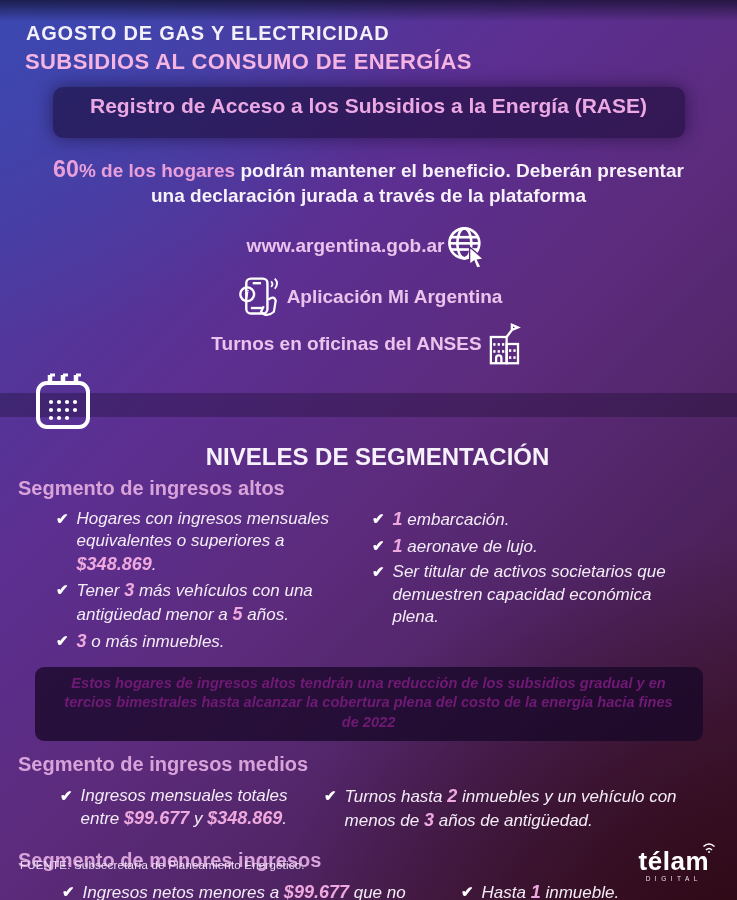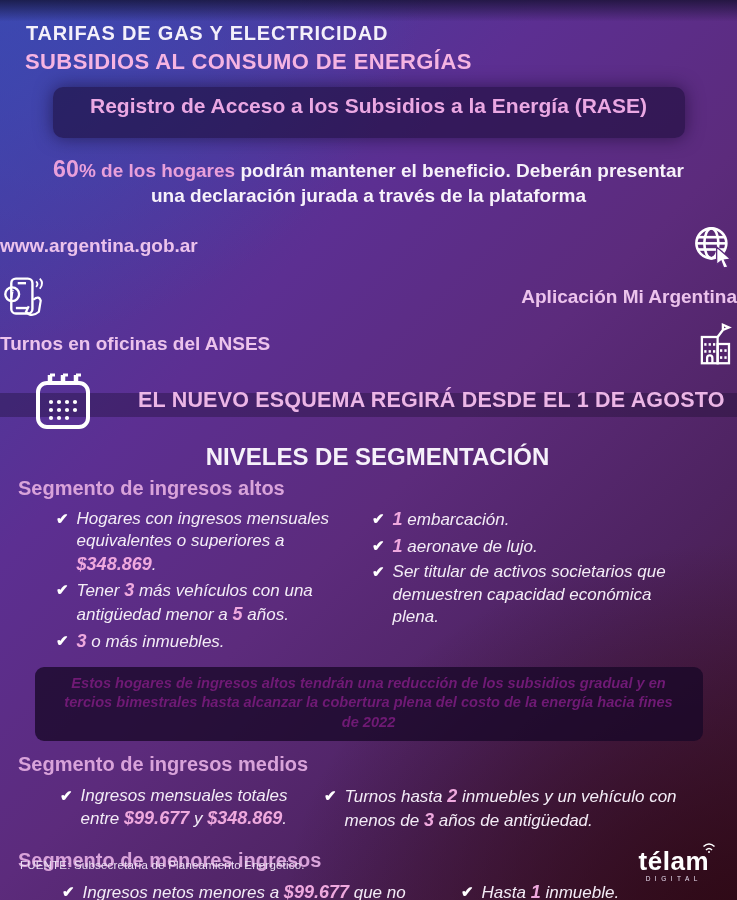--- a/index.html
+++ b/index.html
@@ -26,21 +26,21 @@
     font-size:21px; font-weight:700; color:#eba8e3;
   }
 
   
   .intro{ margin:16px auto 0 auto; width:660px; text-align:center;
     font-size:19px; font-weight:600; line-height:1.3; color:#f7f2fa; }
   .intro .hl{ color:#e9a0da; font-weight:800; }
   .intro .big{ font-size:1.22em; }
 
   
-  .channel{ display:flex; align-items:center; justify-content:space-between; gap:0; }
+  .channel{ display:flex; align-items:center; justify-content:center; gap:0; }
   .channel-label{ font-size:19px; font-weight:700; color:#ecc3ec; }
   .ch-web{ margin-top:14px; height:46px; }
   .ch-app{ margin-top:4px; height:48px; }
   .ch-office{ margin-top:2px; height:42px; }
   .icon svg{ display:block; }
 
   
   .schedule{ position:relative; margin-top:4px; height:64px; display:flex; align-items:center; }
   .schedule::before{ content:""; position:absolute; left:0; right:0; top:24px; height:24px;
     background:rgba(18,10,36,.32); }
@@ -84,21 +84,21 @@
   .brand{ position:relative; text-align:center; padding-right:6px; }
   .brand-name{ font-size:26px; font-weight:800; color:#ffffff; letter-spacing:.5px; line-height:1; }
   .brand-sub{ font-size:6.5px; letter-spacing:4.5px; color:#e9def0; margin-top:1px; }
   .brand .wifi{ position:absolute; top:-9px; right:-2px; }
 </style>
 </head>
 <body>
 
 <div class="page">
 
-  <div class="supertitle">TARIFAS DE GAS Y ELECTRICIDAD</div>
+  <div class="supertitle">AGOSTO DE GAS Y ELECTRICIDAD</div>
   <div class="maintitle">SUBSIDIOS AL CONSUMO DE ENERGÍAS</div>
   <div class="rase-banner">Registro de Acceso a los Subsidios a la Energía (RASE)</div>
 
   <div class="intro"><span class="hl big">60</span><span class="hl">% de los hogares</span><span> podrán mantener el beneficio. Deberán presentar una declaración jurada a través de la plataforma</span></div>
 
   <div class="channel ch-web">
     <span class="channel-label">www.argentina.gob.ar</span>
     <span class="icon">
       <svg width="46" height="44" viewBox="0 0 52 50" fill="none" stroke="#ffffff" stroke-width="3">
         <circle cx="23" cy="22" r="17"></circle>
@@ -163,21 +163,20 @@
           <circle cx="21" cy="39" r="2.1"></circle>
             <circle cx="29" cy="39" r="2.1"></circle>
             <circle cx="37" cy="39" r="2.1"></circle>
             <circle cx="45" cy="39" r="2.1"></circle>
           <circle cx="21" cy="47" r="2.1"></circle>
             <circle cx="29" cy="47" r="2.1"></circle>
             <circle cx="37" cy="47" r="2.1"></circle>
         </g>
       </svg>
     </span>
-    <span class="schedule-text">EL NUEVO ESQUEMA REGIRÁ DESDE EL 1 DE AGOSTO</span>
   </div>
 
   <div class="seg-title">NIVELES DE SEGMENTACIÓN</div>
 
   <div class="seg-heading">Segmento de ingresos altos</div>
   <div class="cols">
     <ul class="checks col-a">
       <li>
           <span class="check">✔</span>
           <span class="item-text"><span>Hogares con ingresos mensuales equivalentes o superiores a </span><span class="hl">$348.869</span><span>.</span></span>

